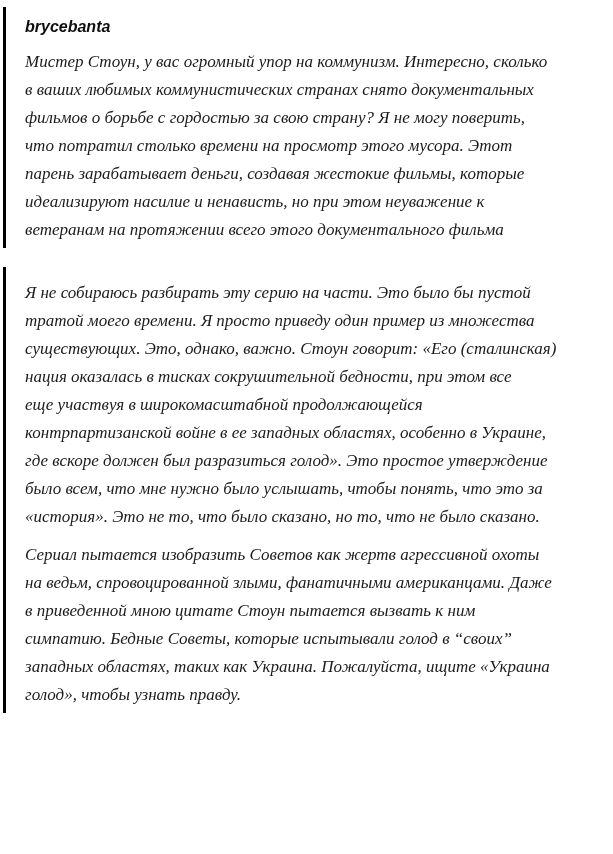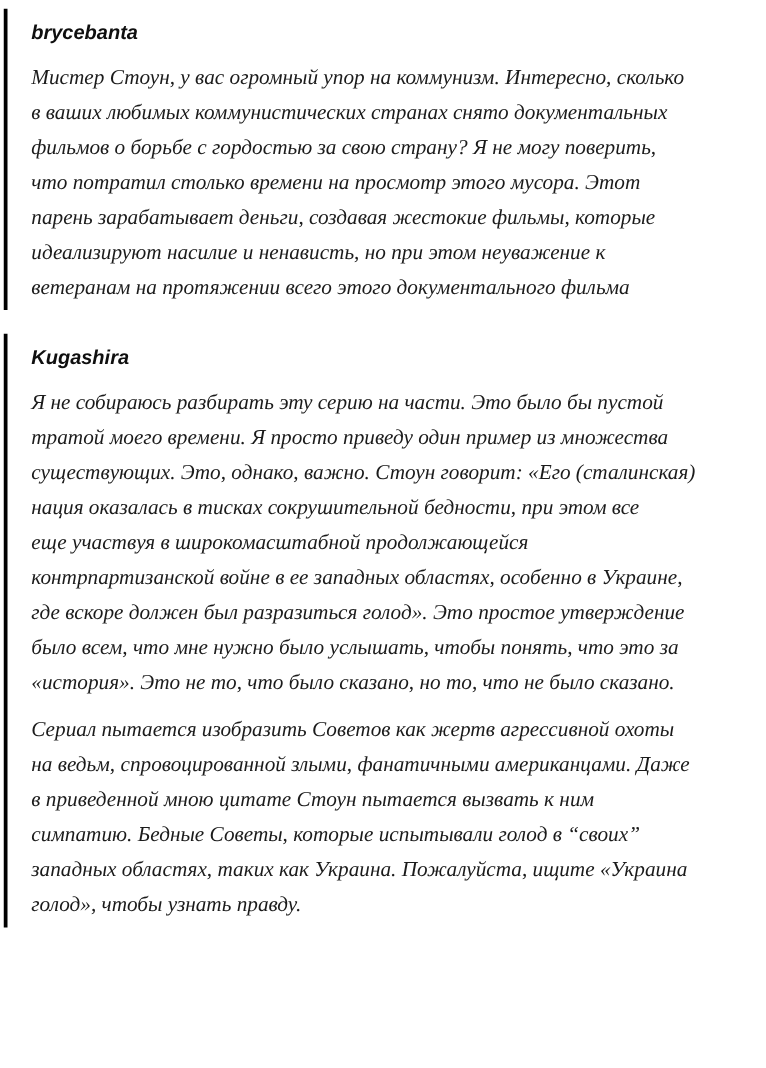--- a/index.html
+++ b/index.html
@@ -77,21 +77,20 @@
 что потратил столько времени на просмотр этого мусора. Этот
 парень зарабатывает деньги, создавая жестокие фильмы, которые
 идеализируют насилие и ненависть, но при этом неуважение к
 ветеранам на протяжении всего этого документального фильма</p>
     </div>
   </section>
 
   <section class="comment second">
     <div class="quote-bar"></div>
     <div class="comment-body">
-      <h3 class="author">Kugashira</h3>
       <p class="para">Я не собираюсь разбирать эту серию на части. Это было бы пустой
 тратой моего времени. Я просто приведу один пример из множества
 существующих. Это, однако, важно. Стоун говорит: «Его (сталинская)
 нация оказалась в тисках сокрушительной бедности, при этом все
 еще участвуя в широкомасштабной продолжающейся
 контрпартизанской войне в ее западных областях, особенно в Украине,
 где вскоре должен был разразиться голод». Это простое утверждение
 было всем, что мне нужно было услышать, чтобы понять, что это за
 «история». Это не то, что было сказано, но то, что не было сказано.</p>
       <p class="para">Сериал пытается изобразить Советов как жертв агрессивной охоты

